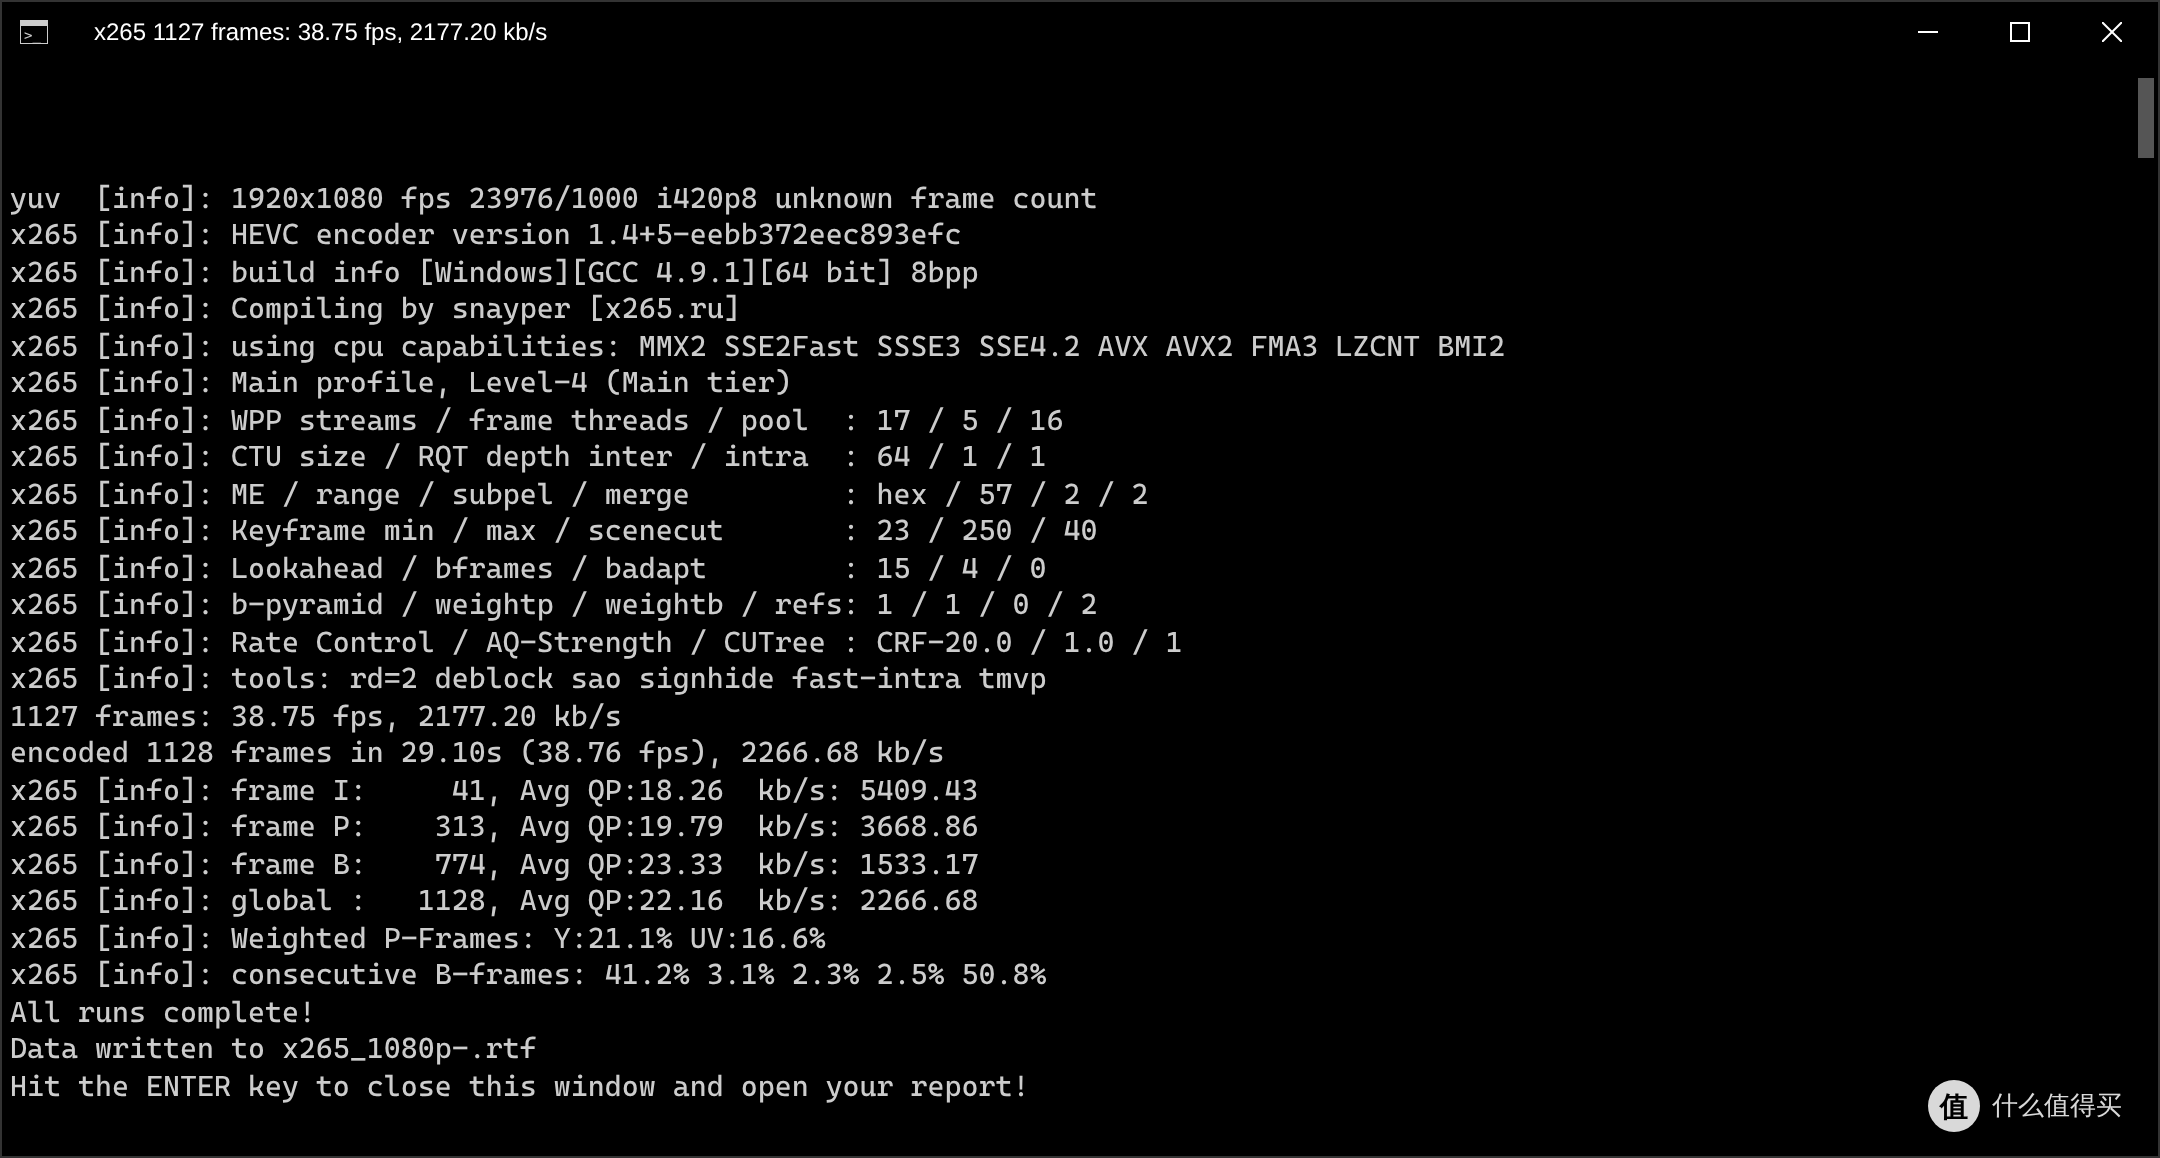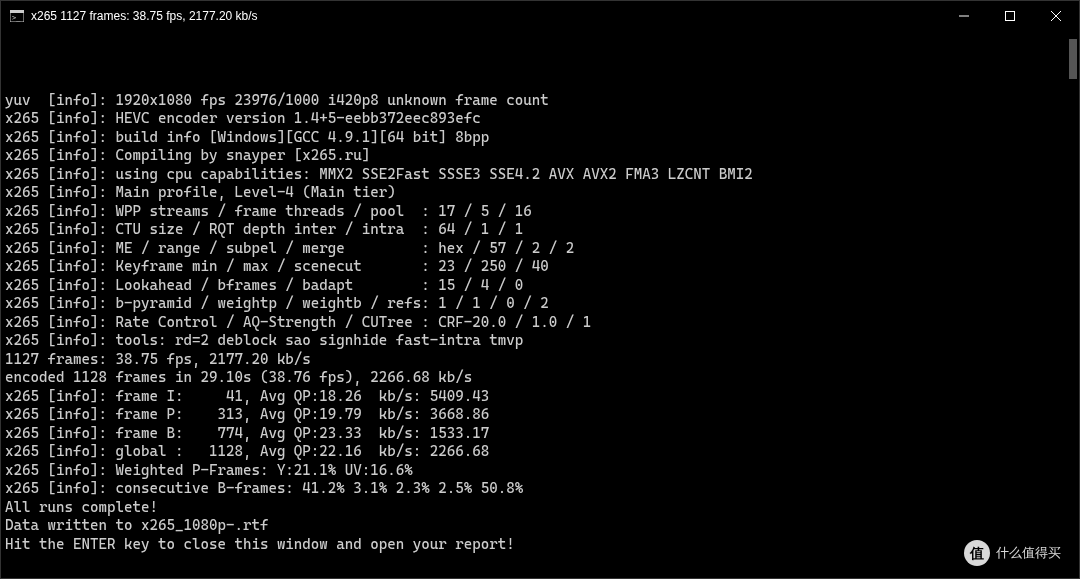--- a/index.html
+++ b/index.html
@@ -33,20 +33,21 @@
   .titlebar .icon {
     width: 16px;
     height: 16px;
     margin: 0 6px 0 8px;
     display: flex;
     align-items: center;
     justify-content: center;
   }
   .titlebar .title-text {
     flex: 0 0 auto;
+    margin-left: 16px;
   }
   .titlebar .spacer { flex: 1; }
   .win-controls {
     display: flex;
     height: 100%;
   }
   .win-btn {
     width: 46px;
     height: 100%;
     display: flex;

